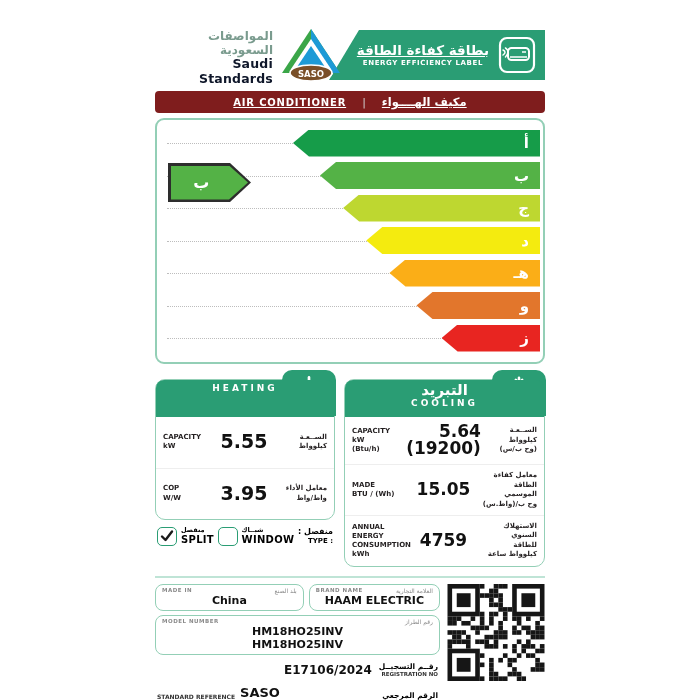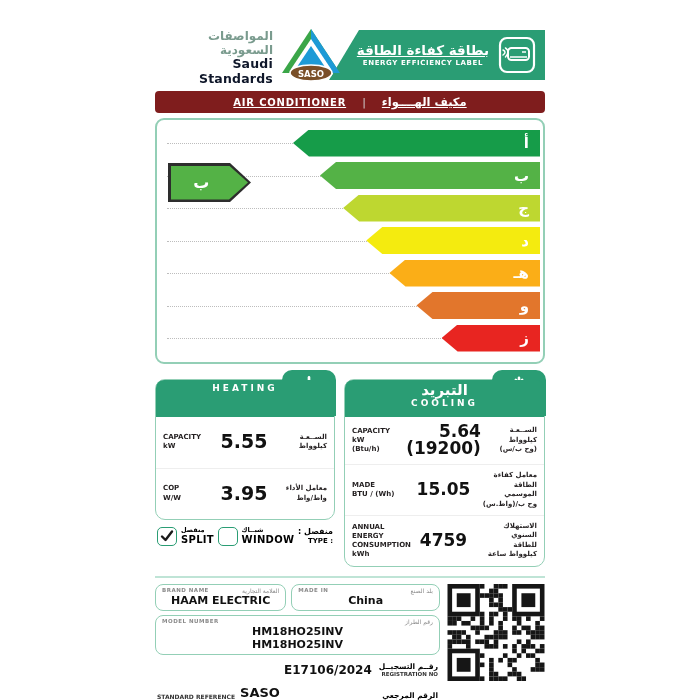--- a/index.html
+++ b/index.html
@@ -293,33 +293,33 @@
 كيلوواط ساعة</div>
       </div>
     </div>
   </div>
 
   <div class="sep"></div>
 
   <div class="info">
     <div class="info-left">
       <div class="info-row">
+        <div class="info-box box-madein">
+          <div class="ib-head">
+            <span class="ib-en">MADE IN</span>
+            <span class="ib-ar">بلد الصنع</span>
+          </div>
+          <div class="ib-val">China</div>
+        </div>
         <div class="info-box box-brand">
           <div class="ib-head">
             <span class="ib-en">BRAND NAME</span>
             <span class="ib-ar">العلامة التجارية</span>
           </div>
           <div class="ib-val">HAAM ELECTRIC</div>
-        </div>
-        <div class="info-box box-madein">
-          <div class="ib-head">
-            <span class="ib-en">MADE IN</span>
-            <span class="ib-ar">بلد الصنع</span>
-          </div>
-          <div class="ib-val">China</div>
         </div>
       </div>
       <div class="info-row">
         <div class="info-box box-model">
           <div class="ib-head">
             <span class="ib-en">MODEL NUMBER</span>
             <span class="ib-ar">رقم الطراز</span>
           </div>
           <div class="ib-val">HM18HO25INV
 HM18HO25INV</div>

